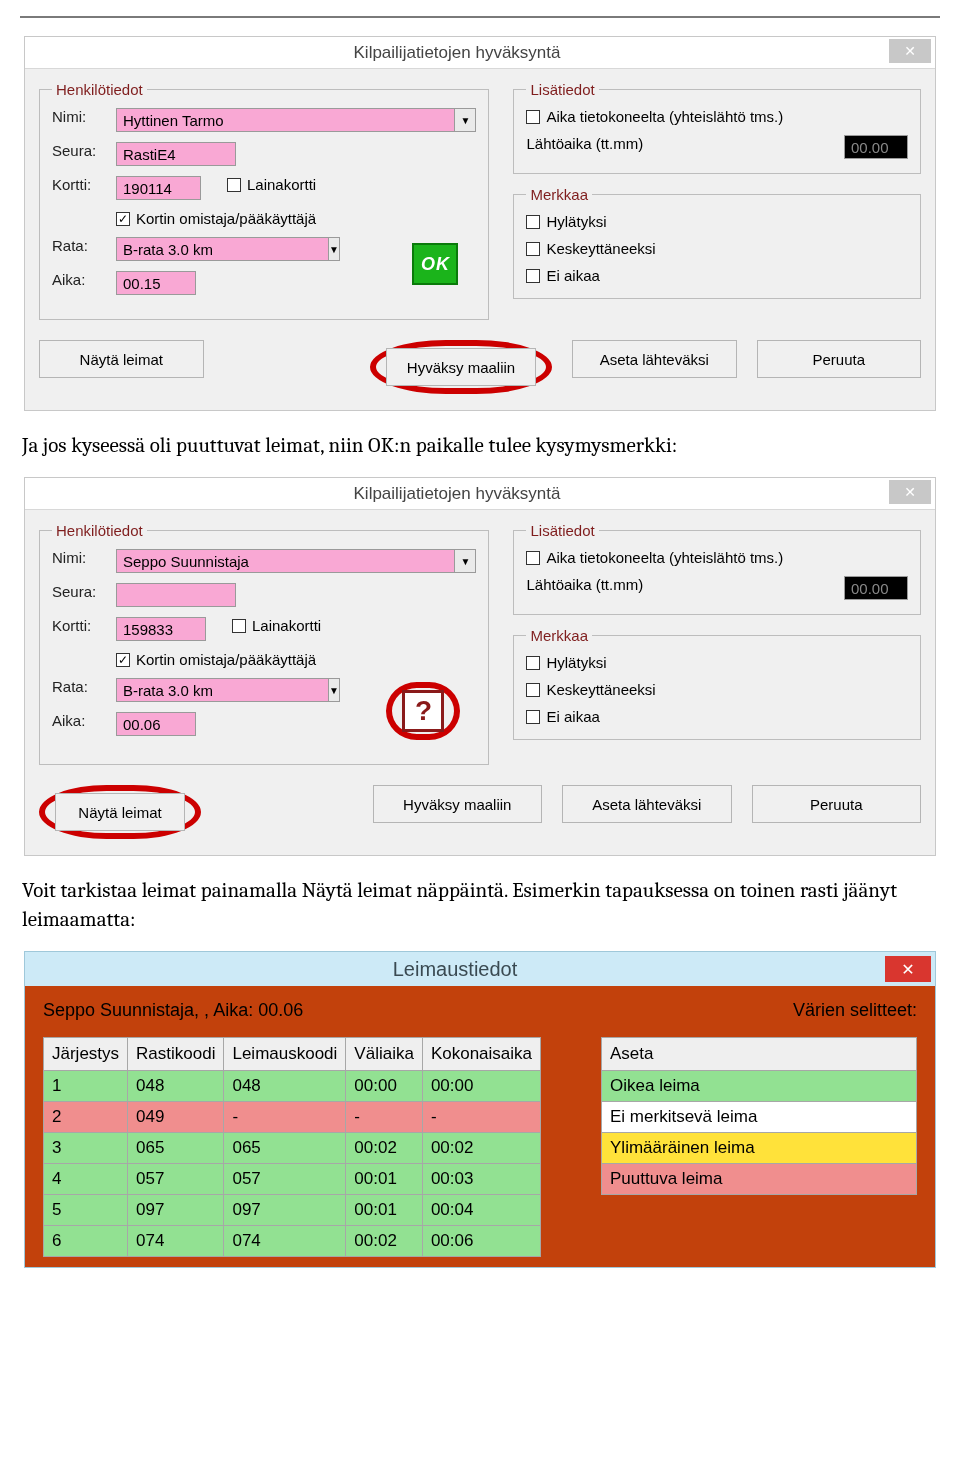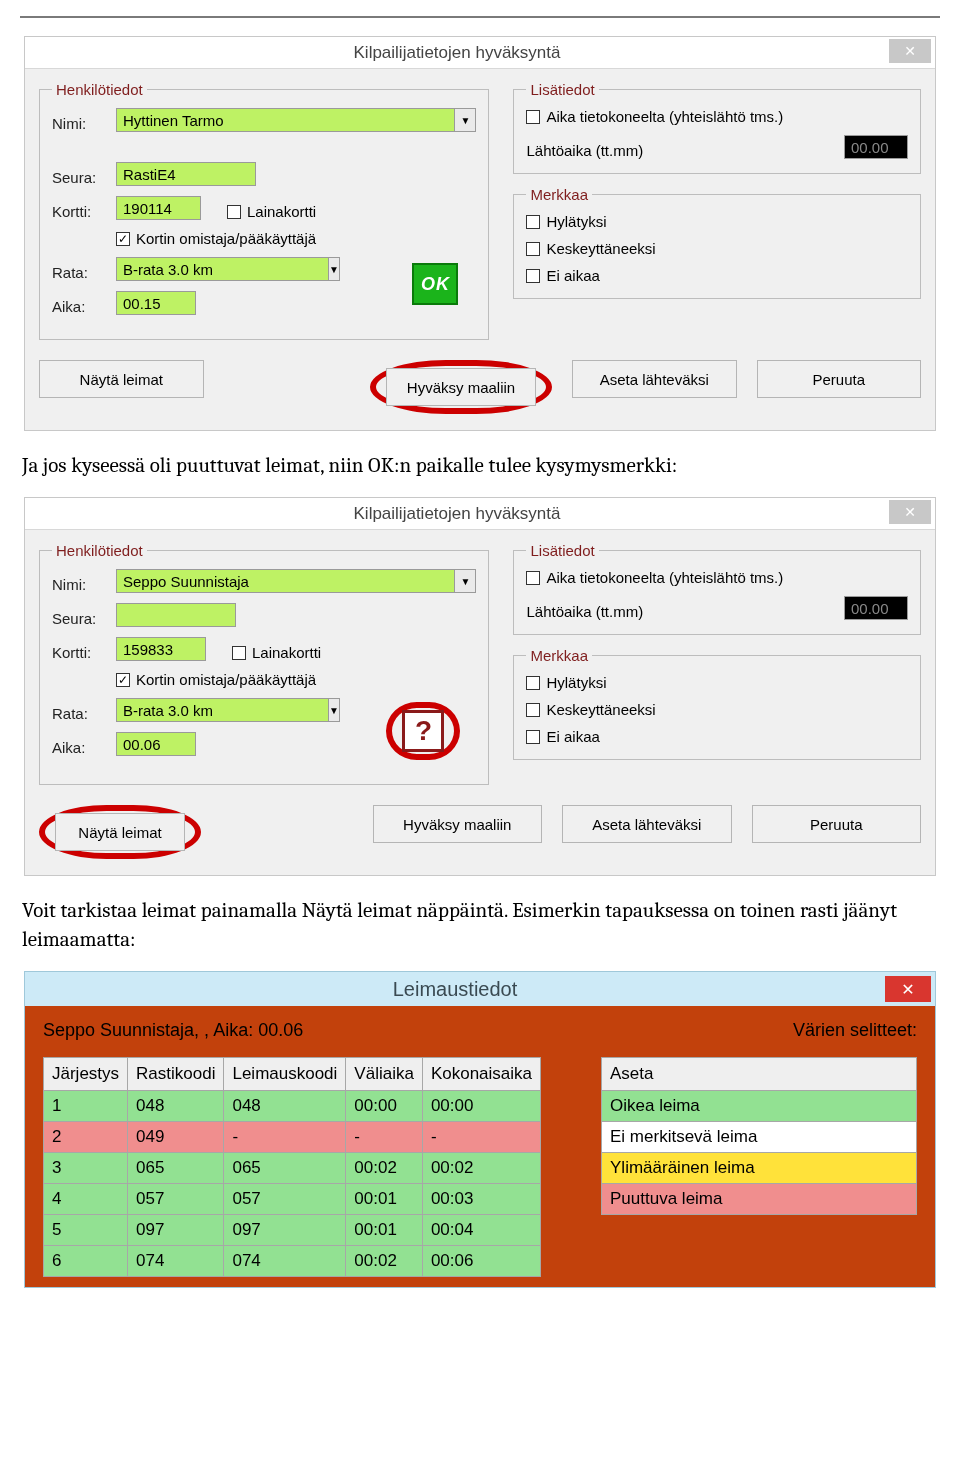--- a/index.html
+++ b/index.html
@@ -13,23 +13,23 @@
   .dlg-title { display: flex; justify-content: space-between; align-items: center; background: #fff; border-bottom: 1px solid #d8d8d8; height: 32px; padding: 0 0 0 0; }
   .dlg-title-text { flex: 1; text-align: center; color: #444; font-size: 17px; }
   .dlg-close { width: 42px; height: 24px; background: #c8c8c8; color: #fff; display: flex; align-items: center; justify-content: center; font-size: 14px; margin-right: 4px; position: relative; top: -2px; }
   .dlg-body { padding: 12px 14px 16px; }
   .dlg-cols { display: flex; gap: 24px; }
   .dlg-left { flex: 1.05; }
   .dlg-right { flex: 0.95; }
 
   fieldset.grp { border: 1px solid #bdbdbd; padding: 10px 12px 14px; margin-bottom: 12px; background: #f0f0f0; }
   fieldset.grp > legend { padding: 0 4px; font-size: 15px; color: #7f1d1d; }
-  .row { display: flex; align-items: flex-end; margin-bottom: 10px; }
+  .row { display: flex; align-items: flex-start; margin-bottom: 10px; }
   .lbl { width: 64px; color: #222; font-size: 15px; }
-  .fld { border: 1px solid #9a9a9a; background: #bef264; height: 24px; padding: 1px 6px; font-size: 15px; font-family: inherit; }
+  .fld { border: 1px solid #9a9a9a; background: #f9a8d4; height: 24px; padding: 1px 6px; font-size: 15px; font-family: inherit; }
   .combo { display: flex; align-items: stretch; }
   .combo .fld { border-right: none; }
   .combo-btn { width: 22px; border: 1px solid #9a9a9a; background: #eaeaea; display: flex; align-items: center; justify-content: center; font-size: 10px; }
   .chk { display: flex; align-items: center; gap: 6px; font-size: 15px; }
   .chk .box { width: 14px; height: 14px; border: 1px solid #333; background: #fff; display: inline-flex; align-items: center; justify-content: center; font-size: 12px; line-height: 1; }
 
   .btn { height: 38px; border: 1px solid #b5b5b5; background: #f0f0f0; display: flex; align-items: center; justify-content: center; font-size: 15px; padding: 0 18px; }
   .btn-row { display: flex; gap: 20px; margin-top: 8px; }
   .btn-row .btn { flex: 1; }
   .btn-row .spacer { flex: 1; }
@@ -82,21 +82,21 @@
               <span class="lbl">Nimi:</span>
               <div class="combo" style="flex:1">
                 <input class="fld" style="flex: 1 1 0%;" value="Hyttinen Tarmo">
                 <div class="combo-btn">
                     <span>▼</span>
                   </div>
               </div>
             </div>
             <div class="row">
               <span class="lbl">Seura:</span>
-              <input class="fld" style="width: 140px; margin-top: 20px;" value="RastiE4">
+              <input class="fld" style="width: 120px;" value="RastiE4">
             </div>
             <div class="row">
               <span class="lbl">Kortti:</span>
               <input class="fld" style="width: 85px;" value="190114">
               <span style="width:26px"></span>
               <label class="chk">
                   <span class="box"></span>
                   <span>Lainakortti</span>
                 </label>
             </div>

